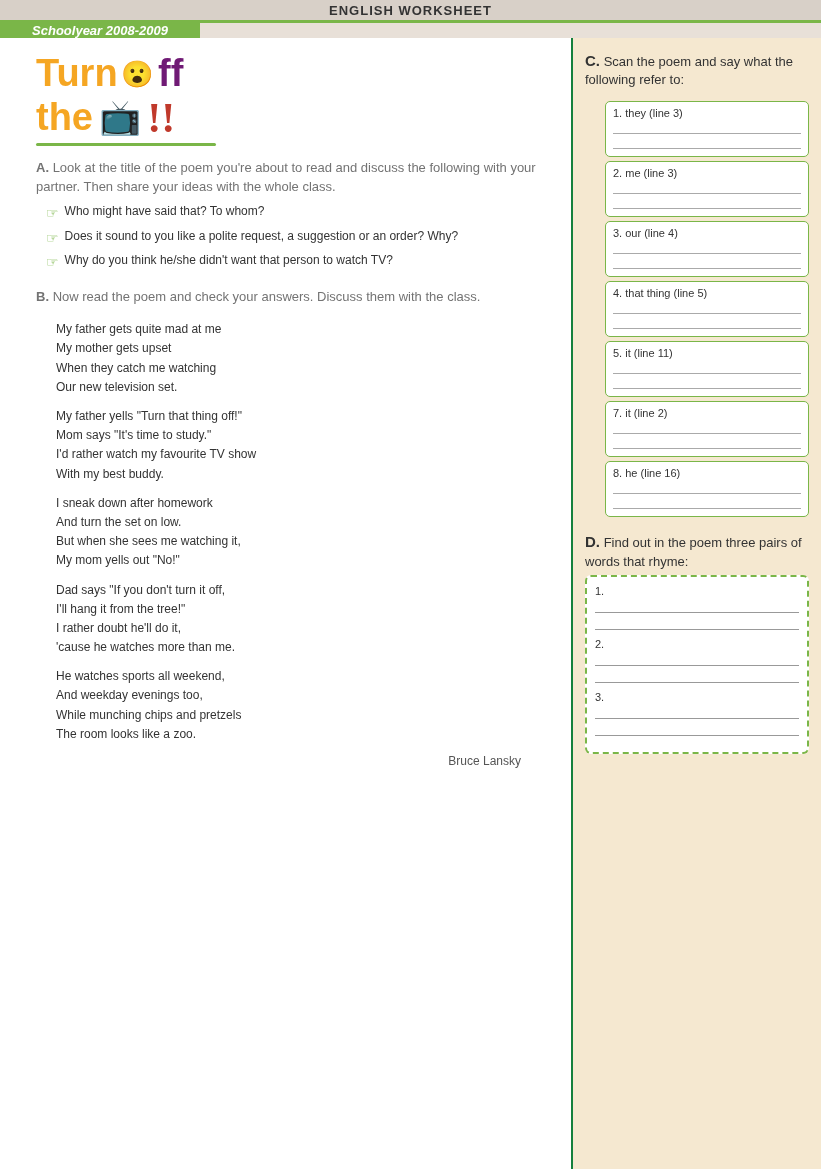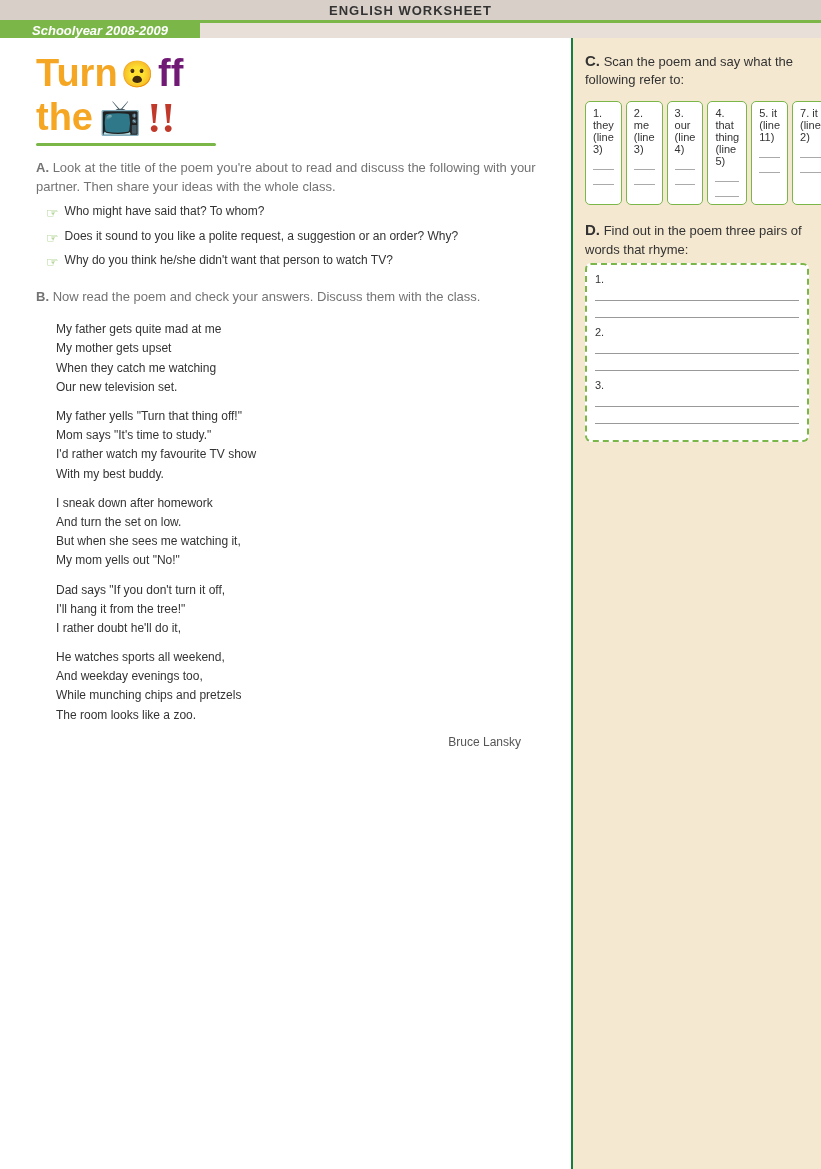--- a/index.html
+++ b/index.html
@@ -191,22 +191,23 @@
       margin-bottom: 2px;
     }
     .rhyme-line {
       border-bottom: 1px solid #999;
       height: 14px;
       margin-bottom: 3px;
     }
 
     .section-c-items {
       display: flex;
-      flex-direction: row;
+      flex-direction: column;
       gap: 4px;
+      margin-left: 20px;
     }
     .c-item-box {
       background: white;
       border: 1.5px solid #7ab648;
       border-radius: 5px;
       padding: 5px 7px 7px 7px;
     }
     .c-item-label {
       font-size: 11px;
       color: #333;
@@ -296,20 +297,21 @@
       <div class="poem-stanza">
         <div class="poem-line">I sneak down after homework</div>
         <div class="poem-line">And turn the set on low.</div>
         <div class="poem-line">But when she sees me watching it,</div>
         <div class="poem-line">My mom yells out "No!"</div>
       </div>
       <div class="poem-stanza">
         <div class="poem-line">Dad says "If you don't turn it off,</div>
         <div class="poem-line">I'll hang it from the tree!"</div>
         <div class="poem-line">I rather doubt he'll do it,</div>
+        <div class="poem-line">'cause he watches more than me.</div>
       </div>
       <div class="poem-stanza">
         <div class="poem-line">He watches sports all weekend,</div>
         <div class="poem-line">And weekday evenings too,</div>
         <div class="poem-line">While munching chips and pretzels</div>
         <div class="poem-line">The room looks like a zoo.</div>
       </div>
       <div class="poem-author">Bruce Lansky</div>
     </div>
 

